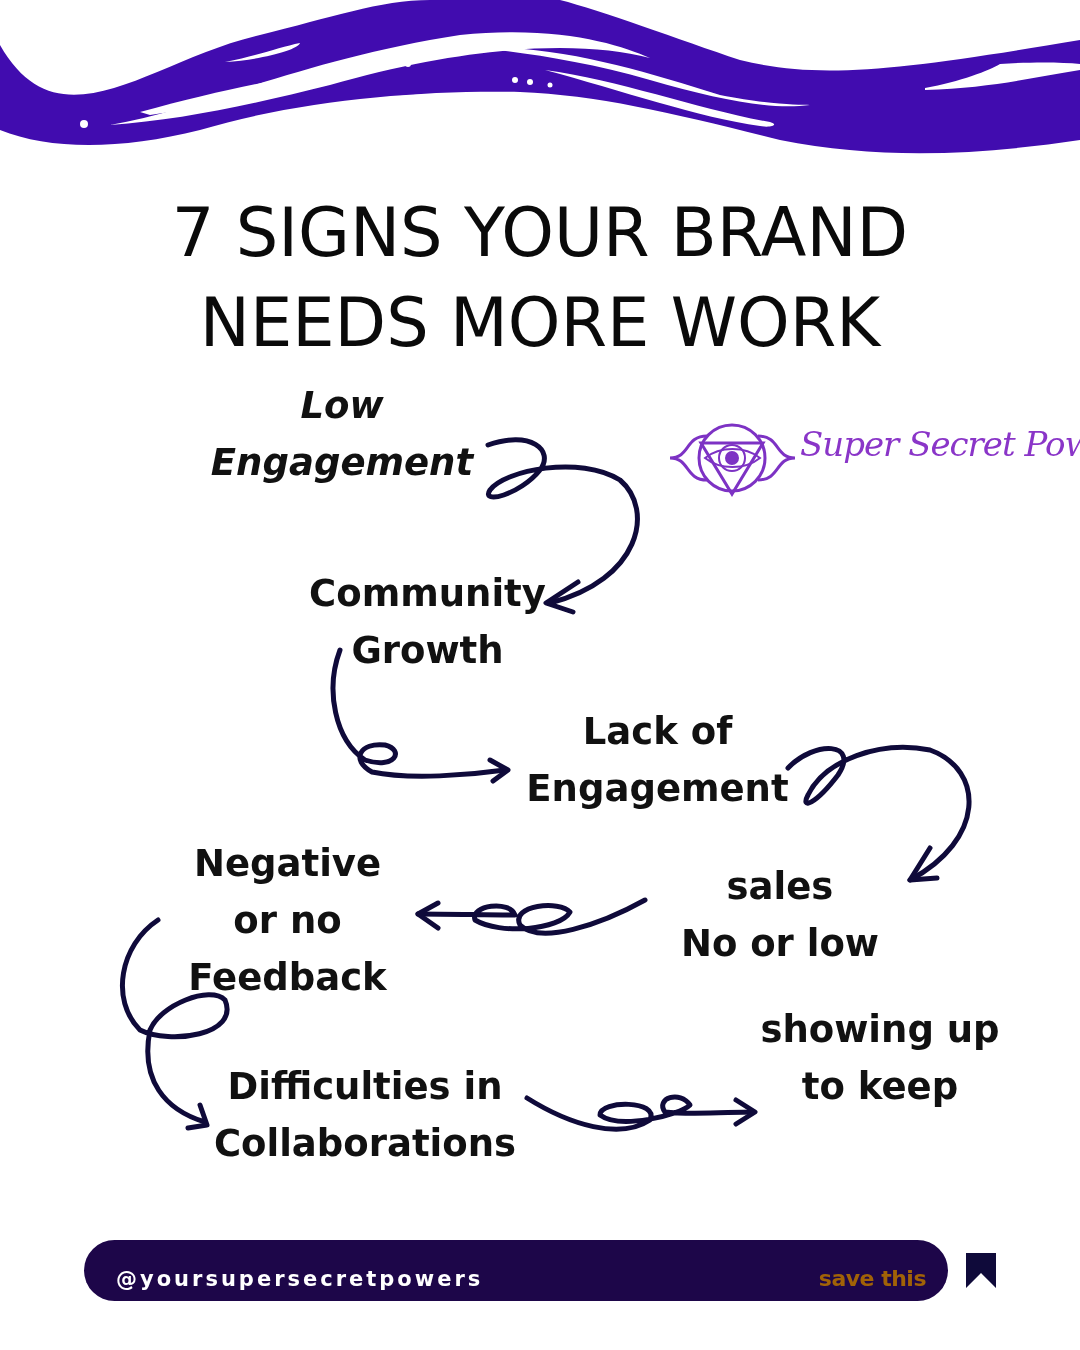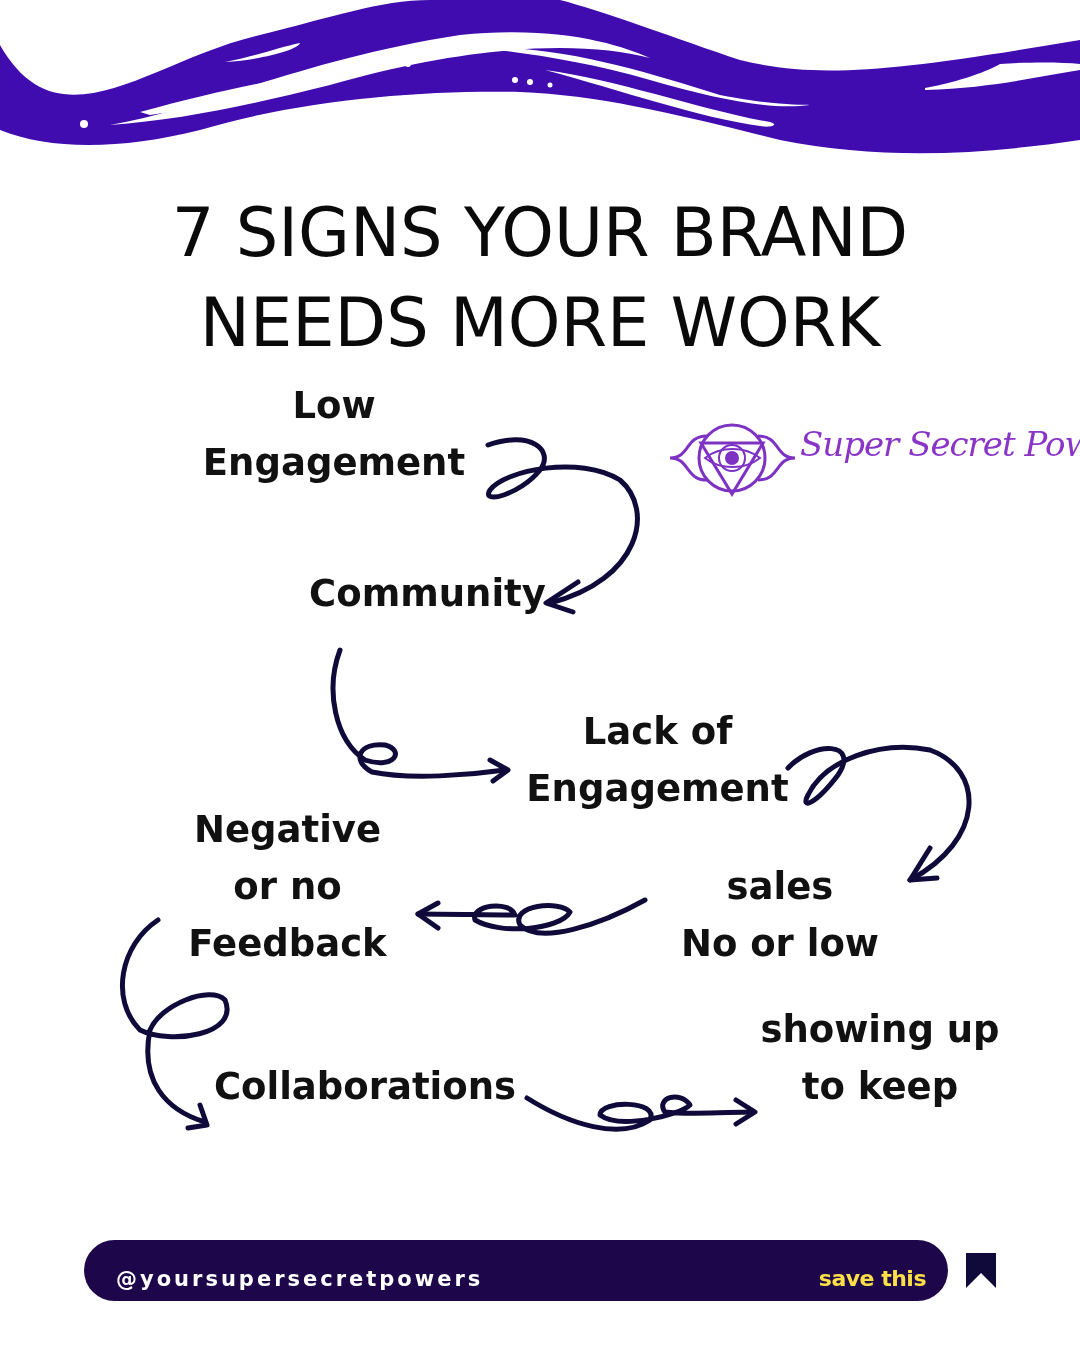--- a/index.html
+++ b/index.html
@@ -12,21 +12,21 @@
   .label { position:absolute; text-align:center; font-family:"DejaVu Sans", sans-serif;
     font-weight:bold; font-size:37px; line-height:57px; color:#111111; white-space:nowrap; }
   .label span { display:block; }
   .arrows { position:absolute; left:0; top:0; width:1080px; height:1350px; pointer-events:none; }
   .logo { position:absolute; left:665px; top:418px; width:350px; height:82px; }
   .logo-text { position:absolute; left:135px; top:6px; font-family:"DejaVu Serif", serif; font-style:italic;
     font-size:34px; color:#8a35c8; white-space:nowrap; letter-spacing:-1px; }
   .footer { position:absolute; left:84px; top:1240px; width:864px; height:61px; border-radius:31px; background:#1d0649;
     display:flex; align-items:center; justify-content:space-between; padding:16px 22px 0 32px; }
   .handle { color:#ffffff; font-family:"DejaVu Sans", sans-serif; font-weight:bold; font-size:21px; letter-spacing:3px; }
-  .save { color:#fde047; font-family:"DejaVu Sans", sans-serif; font-weight:bold; font-size:22px; letter-spacing:-0.5px; }
+  .save { color:#a16207; font-family:"DejaVu Sans", sans-serif; font-weight:bold; font-size:22px; letter-spacing:-0.5px; }
   .bookmark { position:absolute; left:966px; top:1253px; width:30px; height:35px; }
 </style>
 </head>
 <body>
 
 <svg class="wave" viewBox="0 0 1080 170">
   <path d="M0,45 C60,150 150,60 260,35 C330,18 380,0 430,0 L560,0 C600,10 680,40 740,60 C820,80 900,70 1080,40 L1080,140 C980,155 880,160 780,140 C680,115 600,95 520,92 C420,90 300,100 200,130 C120,150 50,150 0,130 Z" fill="#410caf"></path>
   <path d="M110,125 C200,110 300,60 460,35 C560,25 620,45 650,58 C580,40 470,45 330,85 C250,105 180,120 110,125 Z" fill="#ffffff"></path>
   <path d="M225,62 C260,55 280,47 300,43 C298,50 260,60 225,62 Z" fill="#ffffff"></path>
   <path d="M140,112 C220,90 280,78 340,70 C330,78 250,100 150,115 Z" fill="#ffffff"></path>
@@ -54,41 +54,43 @@
       <circle cx="67" cy="40" r="33"></circle>
       <path d="M36,25 L98,25 L67,76 Z"></path>
       <path d="M40,40 C55,28 80,28 95,40 C80,52 55,52 40,40 Z" stroke-width="2"></path>
       <circle cx="67" cy="40" r="13" stroke-width="2"></circle>
     </g>
     <circle cx="67" cy="40" r="7" fill="#7d32c4"></circle>
   </svg>
   <span class="logo-text">Super Secret Powers</span>
 </div>
 
-<div class="label" style="left:184px; top:377px; width:300px;">
+<div class="label" style="left:192px; top:377px; width:300px;font-style:italic;">
   <span>Low</span>
   <span>Engagement</span>
 </div>
 <div class="label" style="left:300px; top:565px; width:255px;">
   <span>Community</span>
+  <span>Growth</span>
 </div>
 <div class="label" style="left:520px; top:703px; width:275px;text-align:center;">
   <span>Lack of</span>
   <span>Engagement</span>
 </div>
 <div class="label" style="left:660px; top:858px; width:240px;">
   <span>sales</span>
   <span>No or low</span>
 </div>
-<div class="label" style="left:170px; top:801px; width:235px;">
+<div class="label" style="left:170px; top:835px; width:235px;">
   <span>Negative</span>
   <span>or no</span>
   <span>Feedback</span>
 </div>
 <div class="label" style="left:200px; top:1058px; width:330px;">
+  <span>Difficulties in</span>
   <span>Collaborations</span>
 </div>
 <div class="label" style="left:740px; top:1001px; width:280px;">
   <span>showing up</span>
   <span>to keep</span>
 </div>
 
 <svg class="arrows" viewBox="0 0 1080 1350">
   <g fill="none" stroke="#0f0a3a" stroke-width="5" stroke-linecap="round" stroke-linejoin="round">
     <path d="M488,445 C530,430 555,450 540,470 C520,495 480,505 490,490 C505,470 580,455 620,480 C655,510 640,580 550,603"></path>

